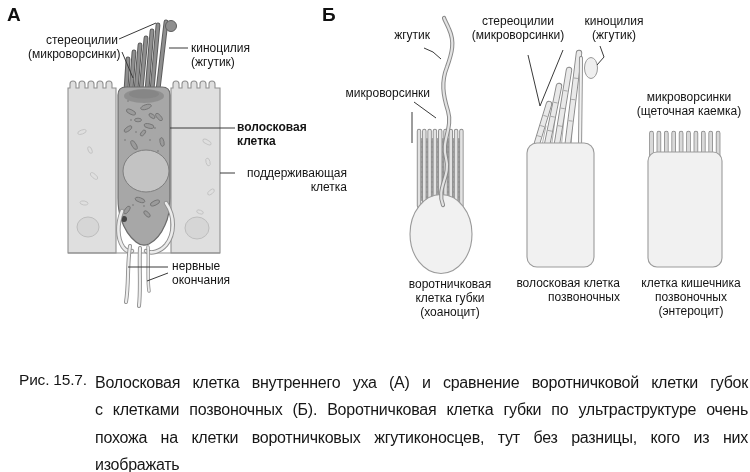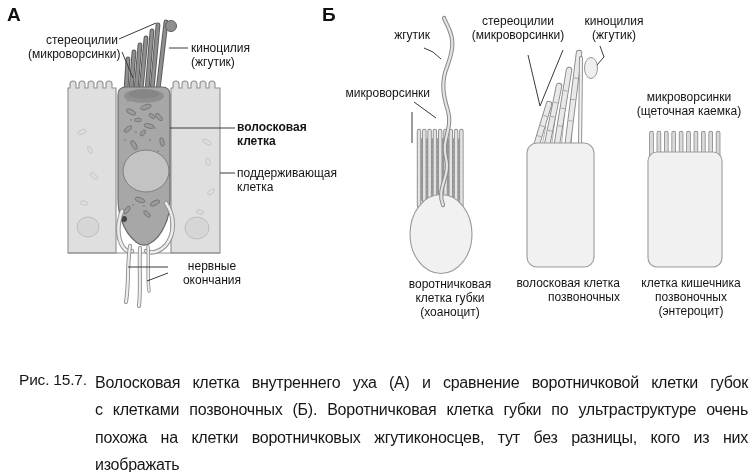--- a/index.html
+++ b/index.html
@@ -336,25 +336,25 @@
     <div>(микроворсинки)</div>
   </div>
   <div class="lbl" style="left:191px; top:41px; width:80px;">
     <div>киноцилия</div>
     <div>(жгутик)</div>
   </div>
   <div class="lbl" style="left:237px; top:120px; width:90px;font-weight:bold;">
     <div>волосковая</div>
     <div>клетка</div>
   </div>
-  <div class="lbl" style="left:237px; top:166px; width:110px;">
+  <div class="lbl" style="left:237px; top:166px; width:110px;text-align:right;">
     <div>поддерживающая</div>
     <div>клетка</div>
   </div>
-  <div class="lbl" style="left:172px; top:259px; width:80px;text-align:center;">
+  <div class="lbl" style="left:172px; top:259px; width:80px;">
     <div>нервные</div>
     <div>окончания</div>
   </div>
 
   <div class="lbl right" style="left:378px; top:28px; width:52px;">
     <div>жгутик</div>
   </div>
   <div class="lbl right" style="left:338px; top:86px; width:92px;">
     <div>микроворсинки</div>
   </div>

